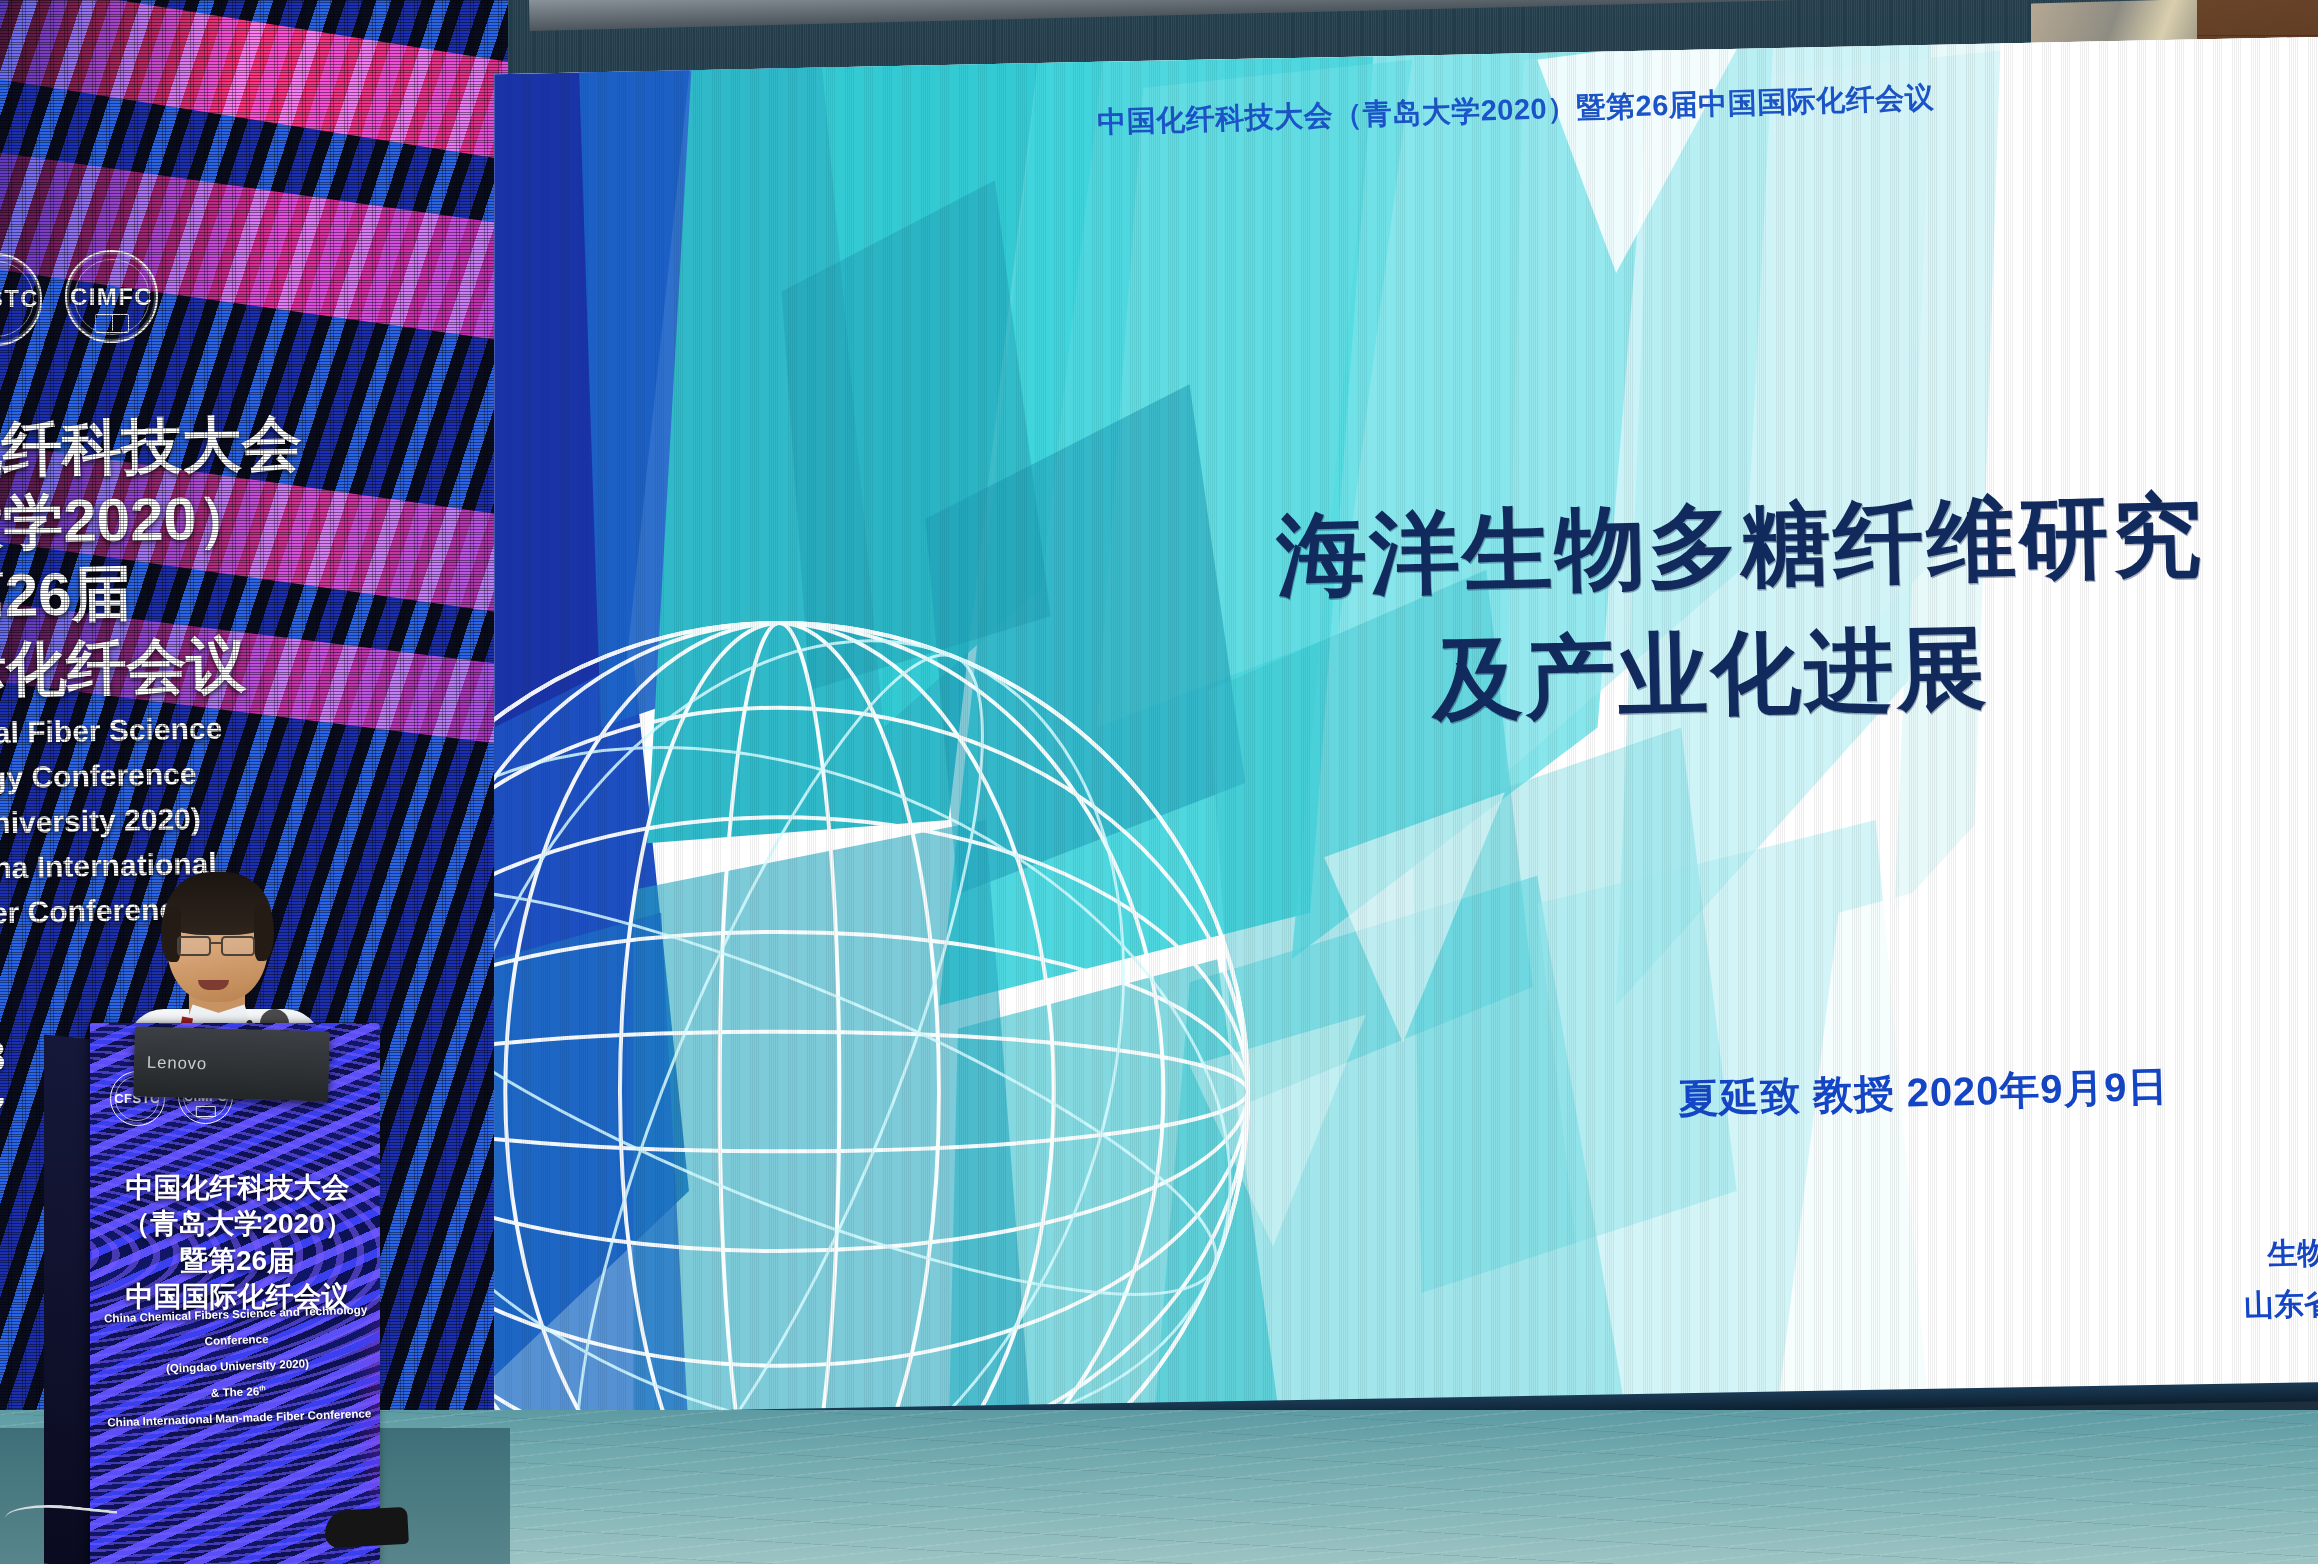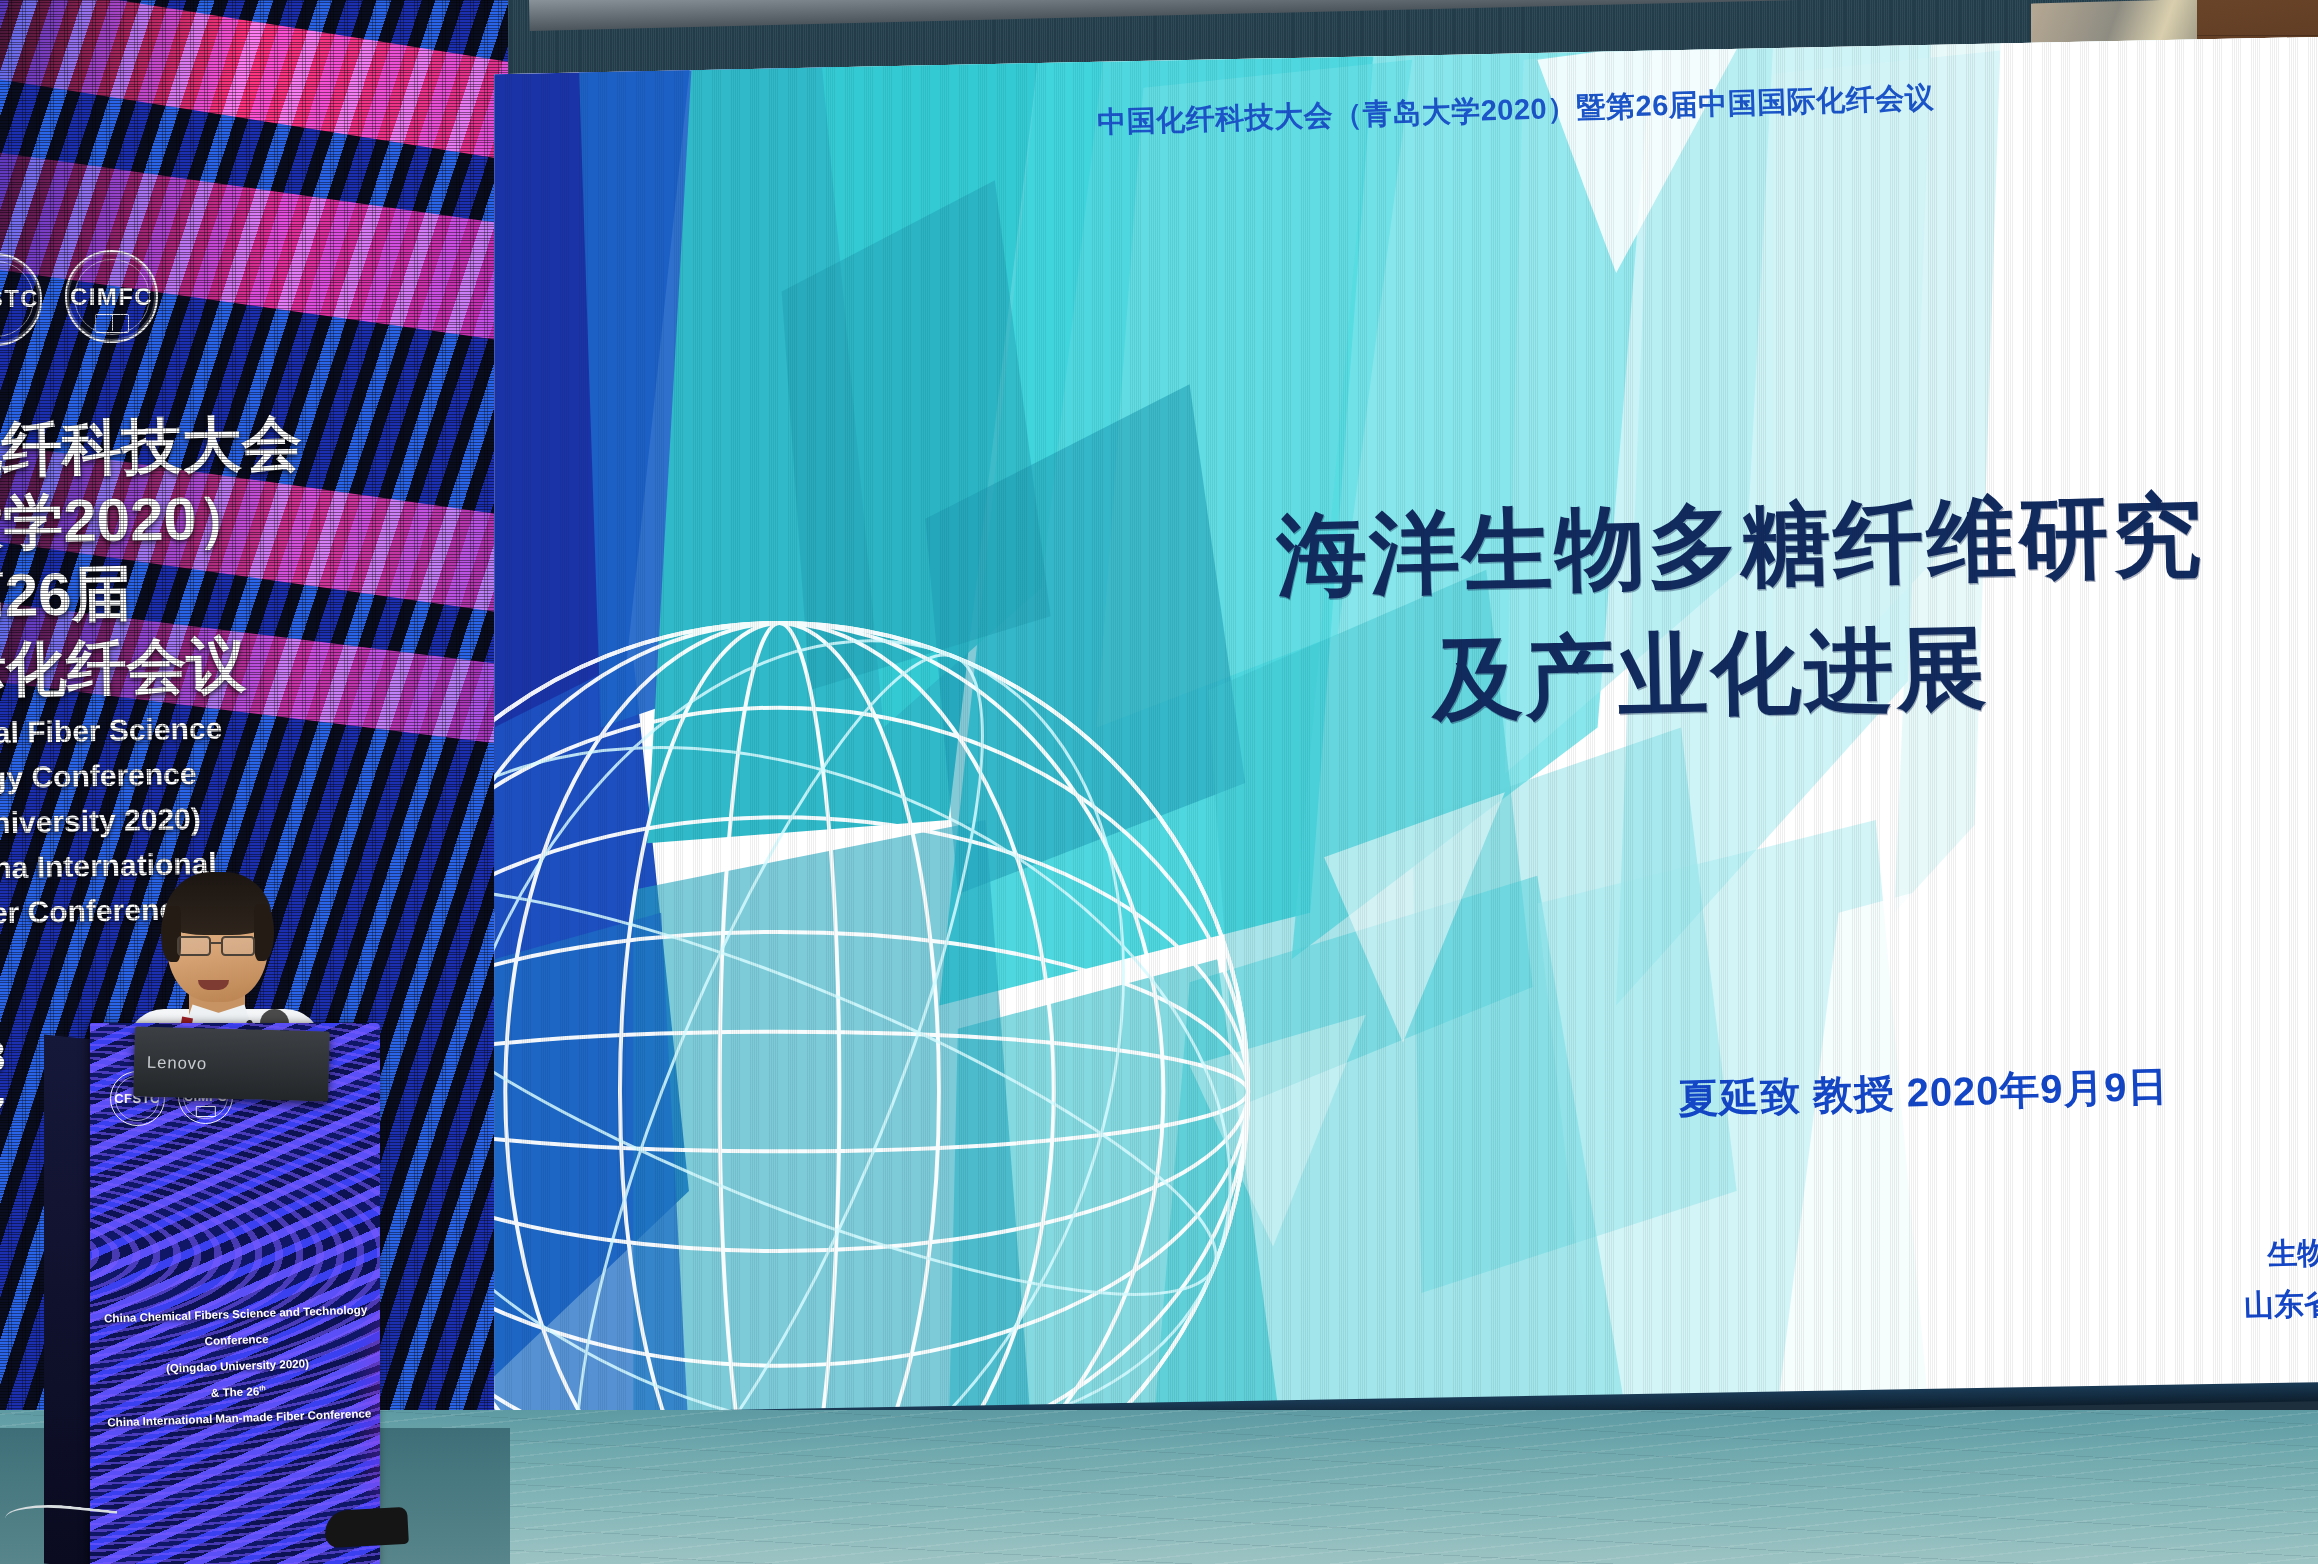--- a/index.html
+++ b/index.html
@@ -500,20 +500,26 @@
         <div class="ring"></div>
         <span>CFSTC</span>
       </div>
       <div class="pseal pseal-cimfc">
         <div class="ring"></div>
         <span>CIMFC</span>
         <div class="pseal-book"></div>
       </div>
     </div>
 
+    <div id="podium-cn">
+      <div>中国化纤科技大会</div>
+      <div>（青岛大学2020）</div>
+      <div>暨第26届</div>
+      <div>中国国际化纤会议</div>
+    </div>
 
     <div id="podium-en">
       <div>China Chemical Fibers Science and Technology Conference</div>
       <div>(Qingdao University 2020)</div>
       <div>
         <span>&amp; The 26</span><sup>th</sup>
       </div>
       <div>China International Man-made Fiber Conference</div>
     </div>
   </div>

